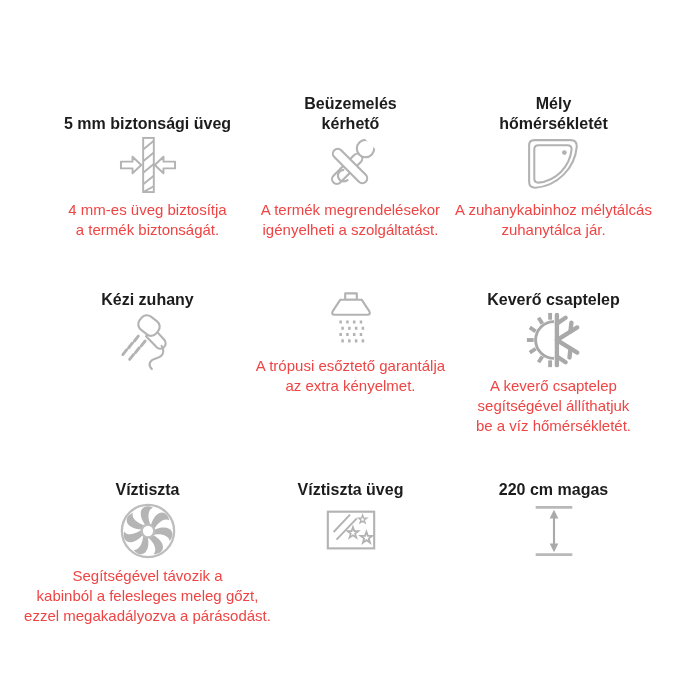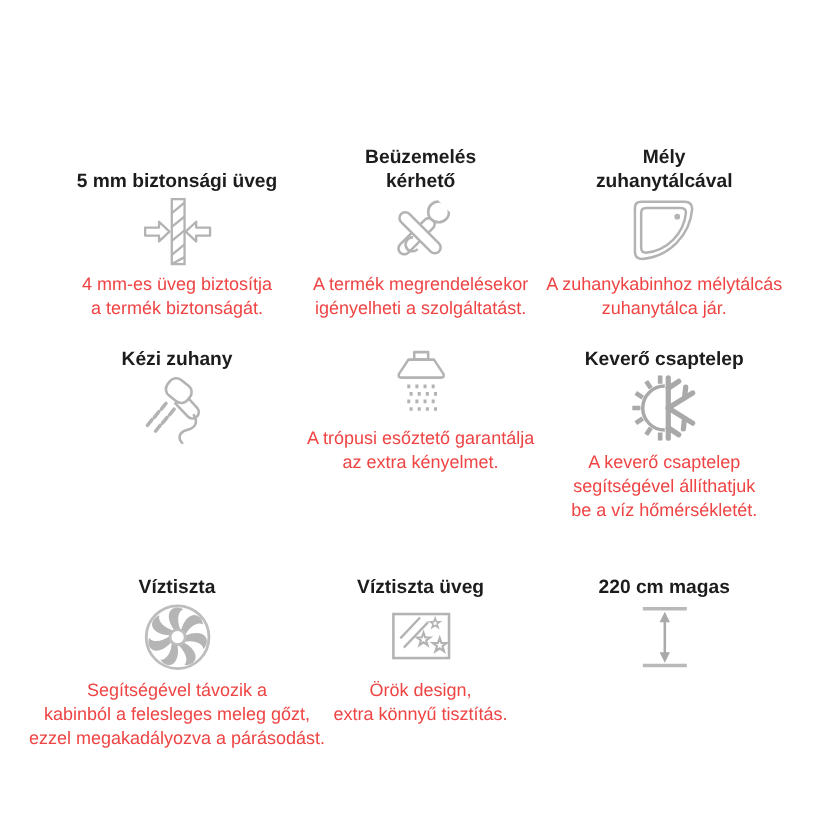--- a/index.html
+++ b/index.html
@@ -13,21 +13,21 @@
     grid-template-rows:196px 190px auto;
     padding-top:94px;
     margin-left:46px;
     width:609px;
   }
   .cell{display:flex;flex-direction:column;align-items:center;}
   .title{
     font-size:16px;line-height:20px;font-weight:bold;color:#1c1c1c;
     text-align:center;white-space:pre-line;width:max-content;max-width:260px;
   }
-  .title.tall{min-height:40px;display:flex;align-items:flex-end;justify-content:center;margin-top:28px;}
+  .title.tall{min-height:40px;display:flex;align-items:flex-end;justify-content:center;}
   .iconbox{height:58px;margin:2px 0 6px 0;display:flex;align-items:center;justify-content:center;}
   .iconbox svg{display:block;}
   .desc{
     font-size:15px;line-height:20px;color:#ef4444;
     text-align:center;white-space:pre-line;width:max-content;max-width:260px;
   }
 </style>
 </head>
 <body>
 
@@ -62,21 +62,21 @@
           <path d="M25,35 a6,6 0 1 0 4,10" fill="none"></path>
         </g>
       </svg>
     </div>
     <div class="desc">A termék megrendelésekor
 igényelheti a szolgáltatást.</div>
   </div>
 
   <div class="cell">
     <div class="title tall">Mély
-zuhanytálcával</div>
+hőmérsékletét</div>
     <div class="iconbox">
       <svg width="60" height="56" viewBox="0 0 56 54">
         <g stroke="#b3b3b3" stroke-width="2" fill="#fff">
           <path d="M9,3 H44 Q50,3 50,9 A44,44 0 0 1 10,49 Q4,49 4,43 V8 Q4,3 9,3 Z"></path>
           <path d="M13,8 H41 Q45,8 45,12 A36,36 0 0 1 13,44 Q9,44 9,40 V12 Q9,8 13,8 Z" fill="none"></path>
           <circle cx="38" cy="15" r="2.3" fill="#b3b3b3" stroke="none"></circle>
         </g>
       </svg>
     </div>
     <div class="desc">A zuhanykabinhoz mélytálcás
@@ -176,22 +176,20 @@
           <rect x="8" y="9" width="48" height="38"></rect>
           <path d="M14,30 L31,12 M17,38 L38,16" stroke-width="2"></path>
           <g stroke-width="1.8">
             <polygon points="0,-6 1.41,-1.94 5.71,-1.85 2.28,0.74 3.53,4.85 0,2.4 -3.53,4.85 -2.28,0.74 -5.71,-1.85 -1.41,-1.94" transform="translate(44,17) scale(0.75)"></polygon>
             <polygon points="0,-6 1.41,-1.94 5.71,-1.85 2.28,0.74 3.53,4.85 0,2.4 -3.53,4.85 -2.28,0.74 -5.71,-1.85 -1.41,-1.94" transform="translate(34,31)"></polygon>
             <polygon points="0,-6 1.41,-1.94 5.71,-1.85 2.28,0.74 3.53,4.85 0,2.4 -3.53,4.85 -2.28,0.74 -5.71,-1.85 -1.41,-1.94" transform="translate(48,36) scale(1.05)"></polygon>
           </g>
         </g>
       </svg>
     </div>
-    <div class="desc">Örök design,
-extra könnyű tisztítás.</div>
   </div>
 
   <div class="cell">
     <div class="title">220 cm magas</div>
     <div class="iconbox">
       <svg width="64" height="54" viewBox="0 0 64 56">
         <g stroke="#b9b9b9" stroke-width="3" fill="none">
           <path d="M13,3.5 H51"></path>
           <path d="M13,52.5 H51"></path>
         </g>

